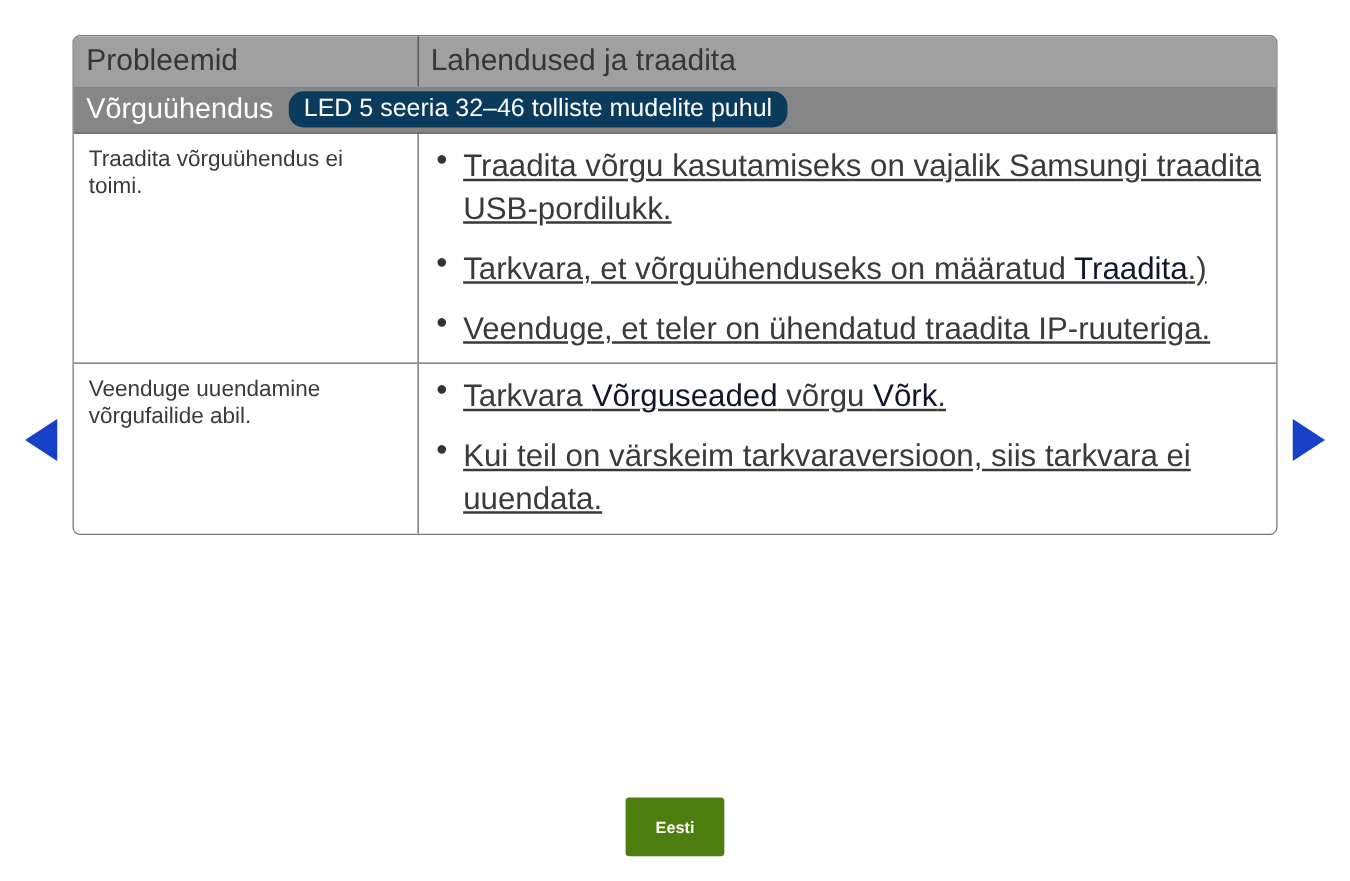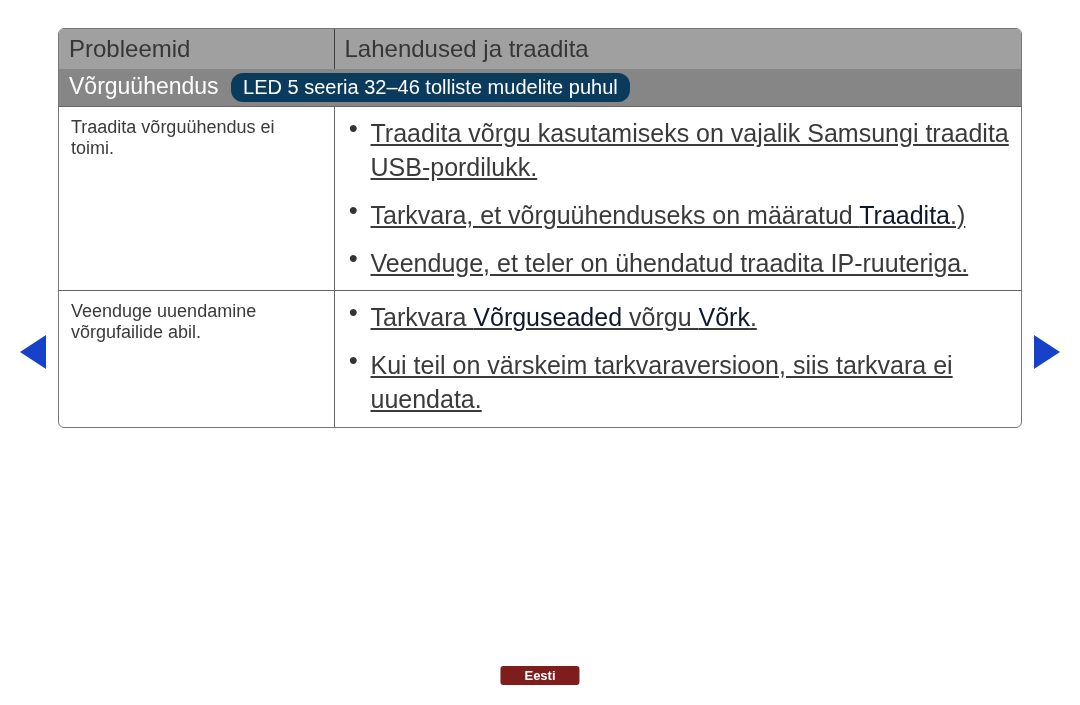--- a/index.html
+++ b/index.html
@@ -15,21 +15,21 @@
   td.cell-right { border-top: 1px solid #666; vertical-align: top; padding: 10px 12px 10px 8px; font-size: 25px; color: #3a3a3a; text-decoration: underline; }
   ul.bullets { list-style: none; }
   ul.bullets li { position: relative; padding-left: 28px; margin-bottom: 14px; line-height: 1.35; }
   ul.bullets li:last-child { margin-bottom: 0; }
   ul.bullets li::before { content: "●"; position: absolute; left: 6px; top: 0; font-size: 16px; color: #333; }
   .hl { color: #0f172a; }
   .arrow { position: absolute; top: 335px; font-size: 32px; line-height: 1; }
   .arrow-left { left: 20px; color: #1741c9; }
   .arrow-right { right: 20px; color: #1741c9; }
   .arrow svg { width: 26px; height: 34px; display: block; }
-  .footer-lang { position: absolute; bottom: 20px; left: 50%; transform: translateX(-50%); background: #7f1d1d; color: #fff; font-size: 13px; font-weight: bold; padding: 2px 24px; border-radius: 3px; }
+  .footer-lang { position: absolute; bottom: 20px; left: 50%; transform: translateX(-50%); background: #4d7c0f; color: #fff; font-size: 13px; font-weight: bold; padding: 16px 24px; border-radius: 3px; }
 </style>
 </head>
 <body>
 
 <div class="page">
 
   <div class="table-wrap">
     <table>
       <thead>
         <tr>

